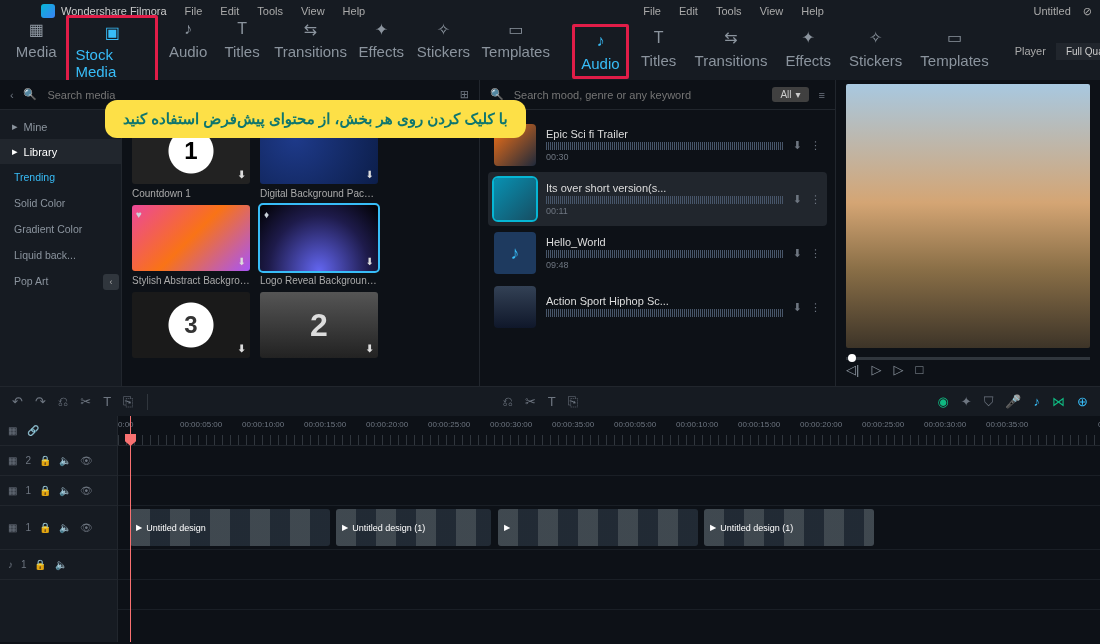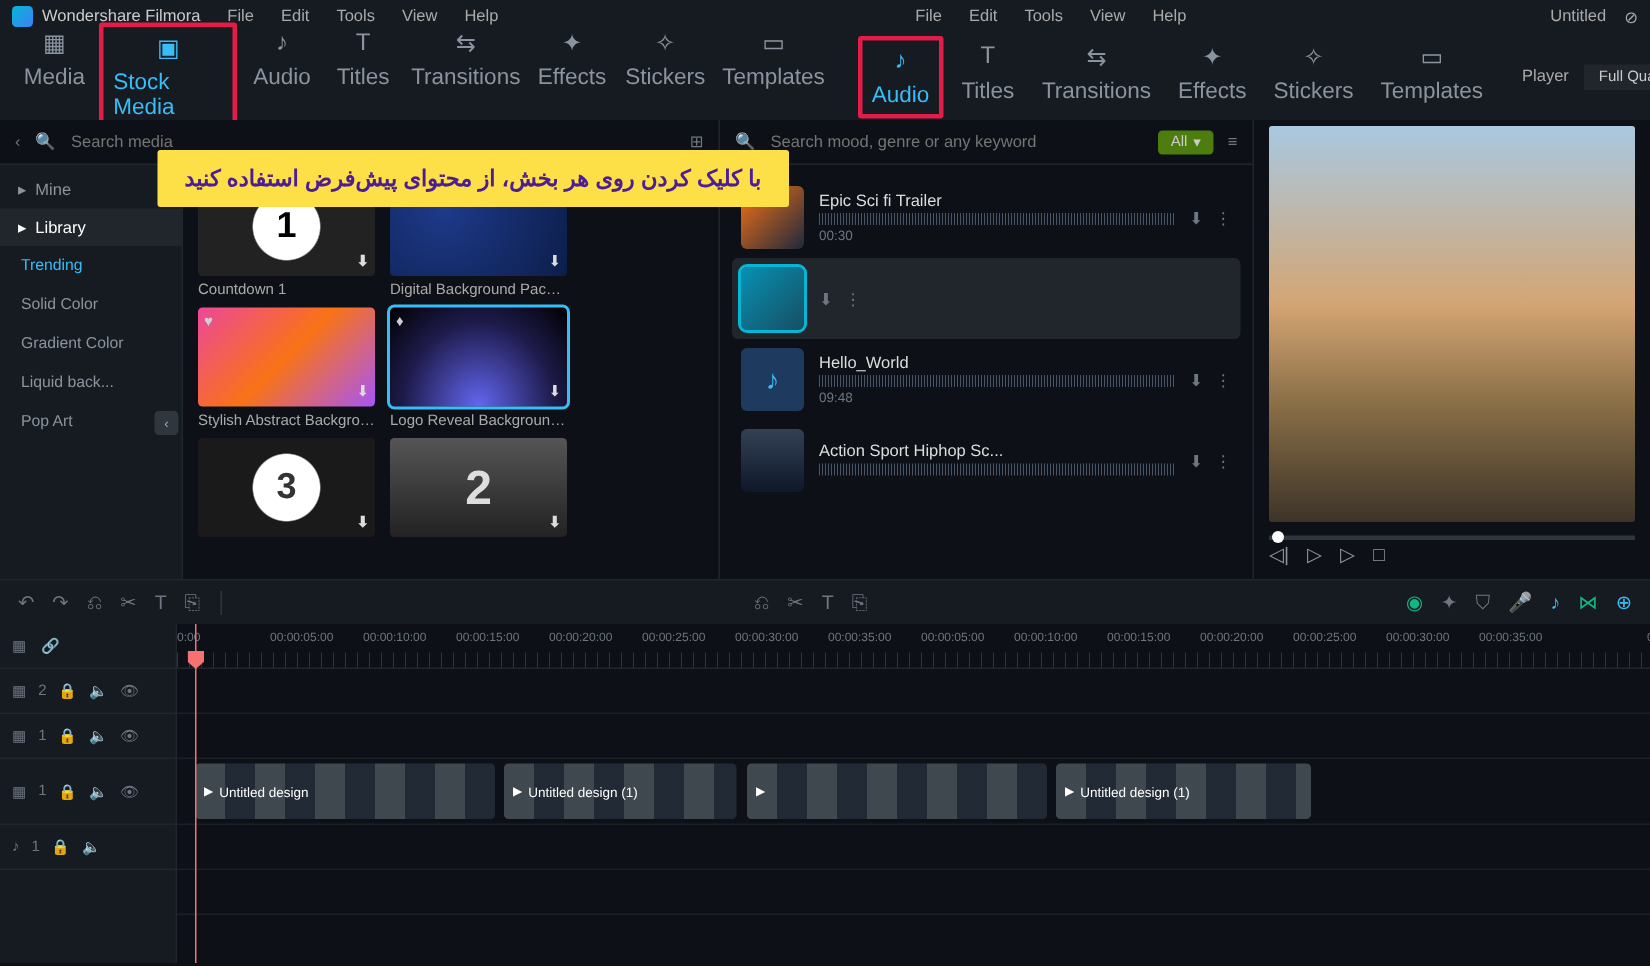--- a/index.html
+++ b/index.html
@@ -1,19 +1,19 @@
 <!DOCTYPE html>
 <html><head>
 <meta charset="utf-8">
 <style>
 * { margin: 0; padding: 0; box-sizing: border-box; font-family: -apple-system, BlinkMacSystemFont, "Segoe UI", sans-serif; }
 body { background: #0d1117; color: #c9d1d9; font-size: 11px; width: 1100px; height: 644px; overflow: hidden; }
 
 .titlebar { height: 22px; background: #161b22; display: flex; align-items: center; padding: 0 8px; gap: 18px; font-size: 11px; color: #aaa; }
-.titlebar .logo { display: flex; align-items: center; gap: 6px; color: #ccc; font-weight: 500; }
+.titlebar .logo { display: flex; align-items: center; gap: 6px; color: #ccc; font-weight: 500; margin-left: 33px; }
 .titlebar .logo-icon { width: 14px; height: 14px; background: linear-gradient(135deg,#06b6d4,#3b82f6); border-radius: 3px; }
 .titlebar .menu { display: flex; gap: 18px; }
 .titlebar .menu span { cursor: pointer; }
 .titlebar .right { margin-left: auto; display: flex; gap: 12px; align-items: center; }
 
 .toolbar { height: 58px; background: #161b22; display: flex; align-items: center; padding: 0 12px; gap: 10px; }
 .tb-btn { display: flex; flex-direction: column; align-items: center; gap: 4px; padding: 4px 6px; color: #8b949e; cursor: pointer; min-width: 48px; }
 .tb-btn.active { color: #38bdf8; }
 .tb-btn .ico { width: 20px; height: 20px; display: flex; align-items: center; justify-content: center; font-size: 16px; }
 .tb-btn .lbl { font-size: 15px; }
@@ -21,23 +21,23 @@
 
 .workspace { display: flex; height: 306px; }
 .panel { background: #0d1117; display: flex; flex-direction: column; }
 .panel.left { width: 480px; border-right: 1px solid #21262d; }
 .panel.mid { width: 356px; border-right: 1px solid #21262d; }
 .panel.right { flex: 1; }
 
 .search-row { height: 30px; display: flex; align-items: center; padding: 0 10px; gap: 10px; border-bottom: 1px solid #21262d; }
 .search-row input { background: transparent; border: none; color: #8b949e; font-size: 11px; flex: 1; outline: none; }
 .searchic { color: #6e7681; }
-.pill { background: #4d7c0f; padding: 2px 8px; border-radius: 3px; font-size: 10px; color: #ccc; display: flex; align-items: center; gap: 4px; }
-
-.annot { position: absolute; left: 105px; top: 100px; background: #fde047; color: #4c1d95; padding: 10px 18px; font-size: 15px; font-weight: 600; border-radius: 2px; z-index: 50; direction: rtl; }
+.pill { background: #404040; padding: 2px 8px; border-radius: 3px; font-size: 10px; color: #ccc; display: flex; align-items: center; gap: 4px; }
+
+.annot { position: absolute; left: 105px; top: 100px; background: #fde047; color: #0f766e; padding: 10px 18px; font-size: 15px; font-weight: 600; border-radius: 12px; z-index: 50; direction: rtl; }
 
 .browser { flex: 1; display: flex; overflow: hidden; }
 .sidebar { width: 122px; background: #161b22; border-right: 1px solid #21262d; padding: 4px 0; }
 .side-tab { padding: 6px 12px; color: #8b949e; font-size: 11px; cursor: pointer; display: flex; align-items: center; gap: 6px; }
 .side-tab.sel { background: #21262d; color: #fff; }
 .side-cat { padding: 7px 14px; color: #8b949e; font-size: 10.5px; cursor: pointer; }
 .side-cat.sel { color: #38bdf8; }
 .side-scroll { position: relative; }
 .side-pager { position: absolute; bottom: 4px; right: 2px; background: #30363d; width: 16px; height: 16px; display: flex; align-items: center; justify-content: center; border-radius: 3px; color: #aaa; font-size: 9px; }
 
@@ -289,20 +289,25 @@
             <div class="audio-wave"></div>
             <div class="audio-time">00:30</div>
           </div>
           <div class="audio-actions">
             <span>⬇</span>
             <span>⋮</span>
           </div>
         </div>
         <div class="audio-item sel">
           <div class="audio-thumb t2"></div>
+          <div class="audio-info">
+            <div class="audio-title">Its over short version(s...</div>
+            <div class="audio-wave"></div>
+            <div class="audio-time">00:11</div>
+          </div>
           <div class="audio-actions">
             <span>⬇</span>
             <span>⋮</span>
           </div>
         </div>
         <div class="audio-item">
           <div class="audio-thumb t3">♪</div>
           <div class="audio-info">
             <div class="audio-title">Hello_World</div>
             <div class="audio-wave"></div>

